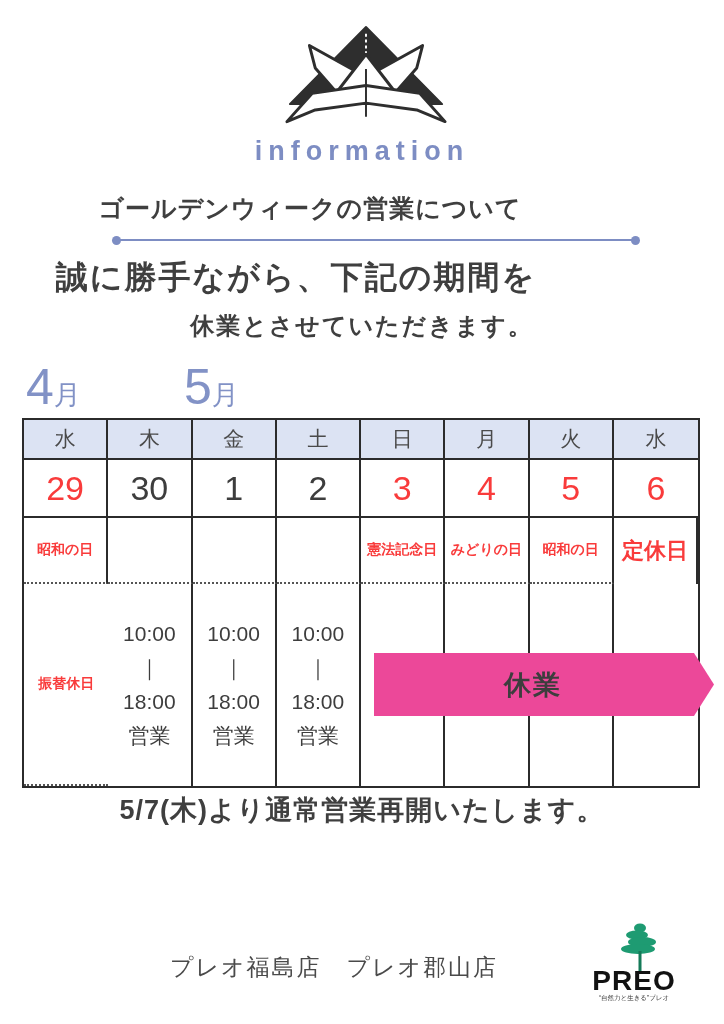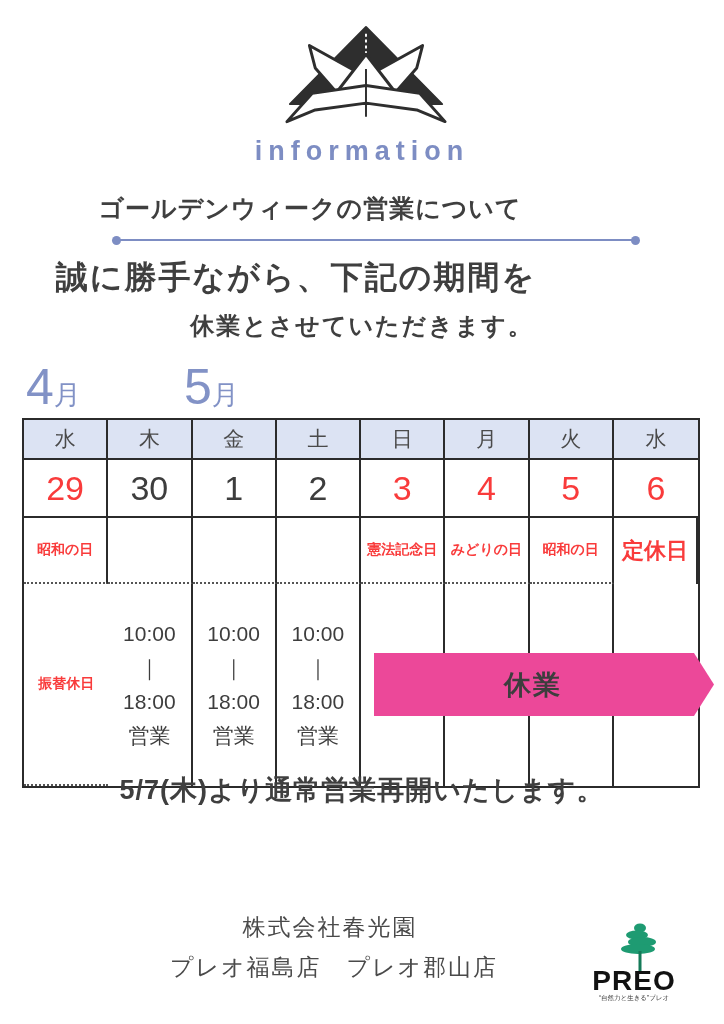--- a/index.html
+++ b/index.html
@@ -48,21 +48,21 @@
   .nb   { border-bottom:none; }
   .teikyu { font-size:22px; font-weight:bold; color:#f93b3b; }
   .hrs  { font-size:21px; color:#3d3d3d; text-align:center; line-height:1.62; font-weight:500; }
   .banner { position:absolute; left:350px; top:233px; width:340px; height:63px;
             background:#ec4899; z-index:5;
             clip-path:polygon(0 0, calc(100% - 20px) 0, 100% 50%, calc(100% - 20px) 100%, 0 100%);
             display:flex; align-items:center; justify-content:center; padding-right:22px; }
   .banner span { font-size:27px; font-weight:600; color:#3d3d3d; letter-spacing:2px; }
 
   
-  .reopen { position:absolute; left:0; top:772px; width:724px; text-align:center;
+  .reopen { position:absolute; left:0; top:792px; width:724px; text-align:center;
             font-size:27px; font-weight:bold; color:#3f3f3f; letter-spacing:1px; }
   .company { position:absolute; left:0; top:912px; width:660px; text-align:center;
              font-size:23px; color:#4a4a4a; letter-spacing:2px; }
   .stores  { position:absolute; left:0; top:952px; width:660px; text-align:center;
              font-size:23px; color:#4a4a4a; letter-spacing:2px;padding-left:8px; }
   .logo { position:absolute; left:578px; top:918px; width:112px; height:88px; }
   .logo svg { width:100%; height:100%; }
 </style>
 </head>
 <body>
@@ -162,21 +162,20 @@
     <div class="c nb"></div>
     <div class="c nb"></div>
     <div class="c nb lc"></div>
 
     <div class="banner">
       <span>休業</span>
     </div>
   </div>
 
   <div class="reopen">5/7(木)より通常営業再開いたします。</div>
-  <div class="company">株式会社春光園</div>
   <div class="stores">プレオ福島店　プレオ郡山店</div>
 
   <div class="logo">
     <svg viewBox="0 0 112 88" xmlns="http://www.w3.org/2000/svg">
 
       <g>
         <ellipse cx="62" cy="10" rx="6" ry="4.5" fill="#1e9b72"></ellipse>
         <ellipse cx="59" cy="17" rx="11" ry="4.5" fill="#1e9b72"></ellipse>
         <ellipse cx="64" cy="24" rx="14" ry="5" fill="#1e9b72"></ellipse>
         <ellipse cx="60" cy="31" rx="17" ry="5" fill="#1e9b72"></ellipse>

